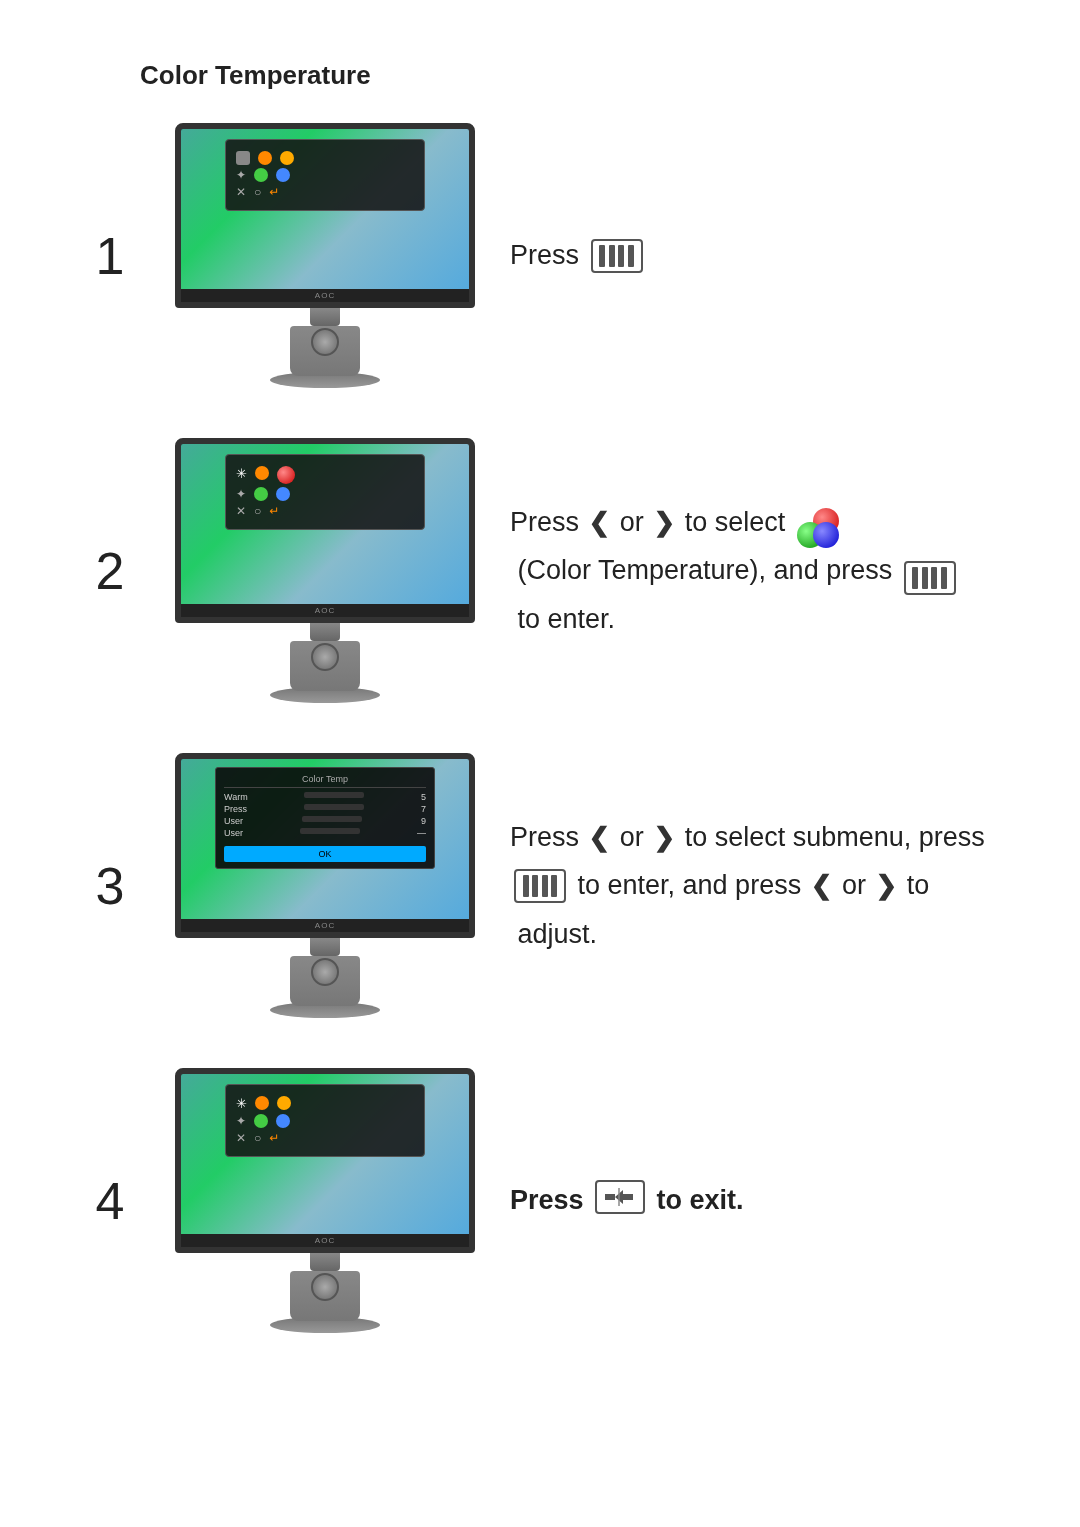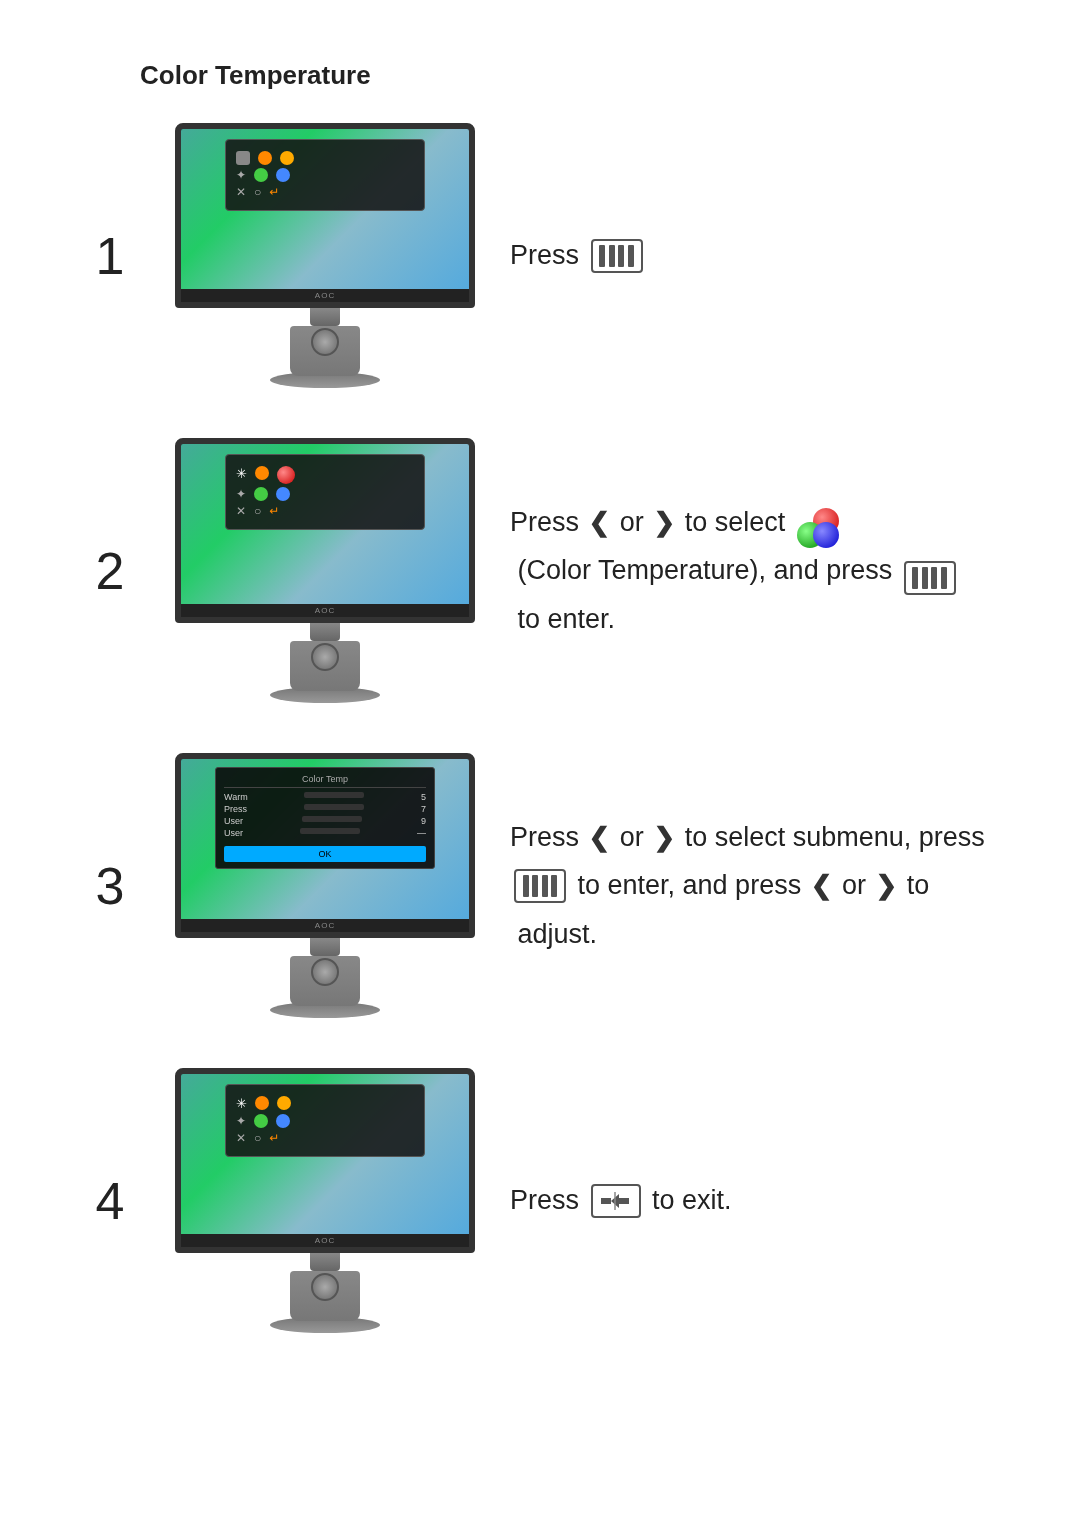--- a/index.html
+++ b/index.html
@@ -499,21 +499,21 @@
         </div>
         <div class="monitor-brand aoc-brand">AOC</div>
       </div>
       <div class="monitor-stand-top"></div>
       <div class="monitor-base">
         <div class="monitor-knob"></div>
       </div>
       <div class="monitor-foot"></div>
     </div>
     <div class="instruction-box">
-      <span style="display:flex;align-items:center;flex-wrap:wrap;">
+      <span style="display:flex;flex-wrap:wrap;font-weight:bold;">
         Press&nbsp;
         <span class="exit-btn">
           <svg width="30" height="22" viewBox="0 0 30 22" fill="none">
             <polygon points="10,11 18,4 18,8 28,8 28,14 18,14 18,18" fill="#555"></polygon>
             <polygon points="2,11 10,4 10,8 0,8" fill="none"></polygon>
             <rect x="0" y="8" width="10" height="6" fill="#555"></rect>
             <line x1="14" y1="2" x2="14" y2="20" stroke="#888" stroke-width="1.5"></line>
           </svg>
         </span>
         &nbsp;to exit.

